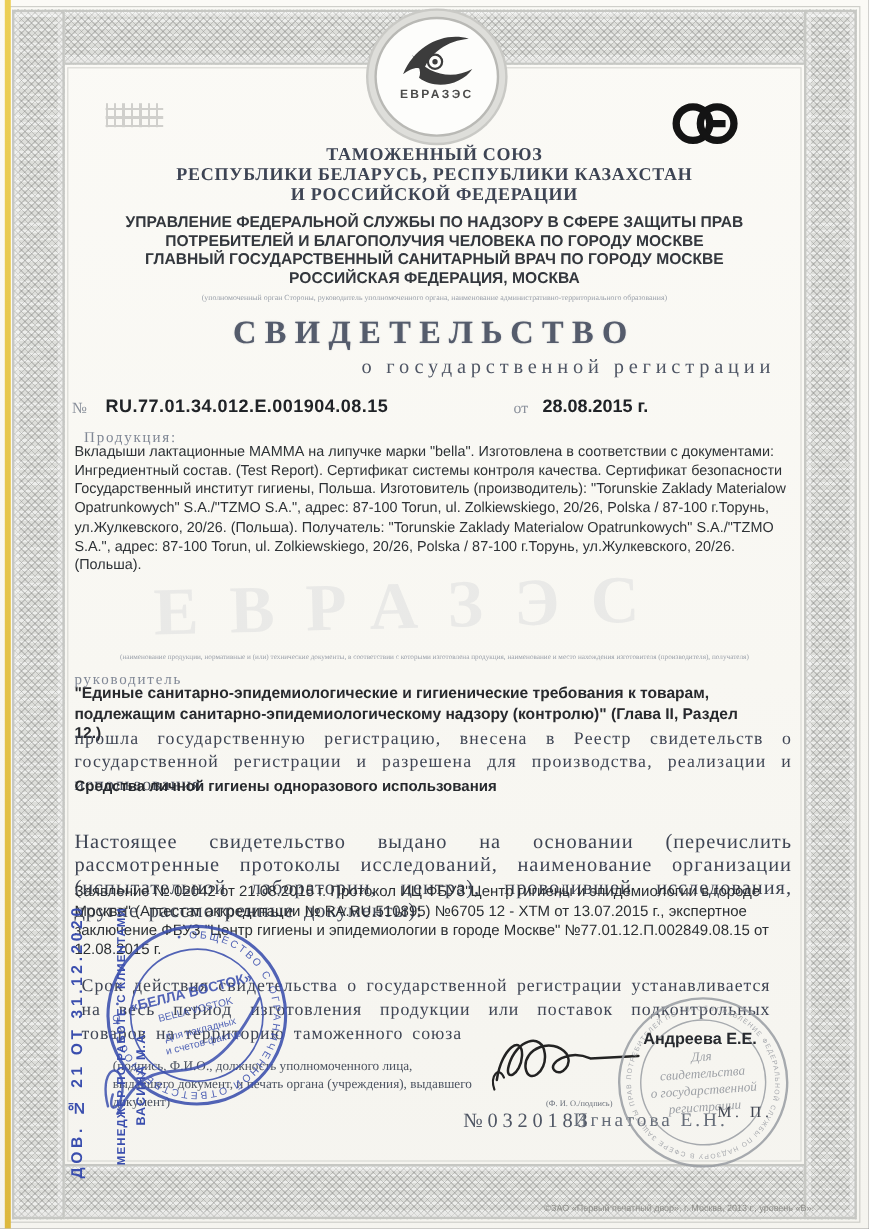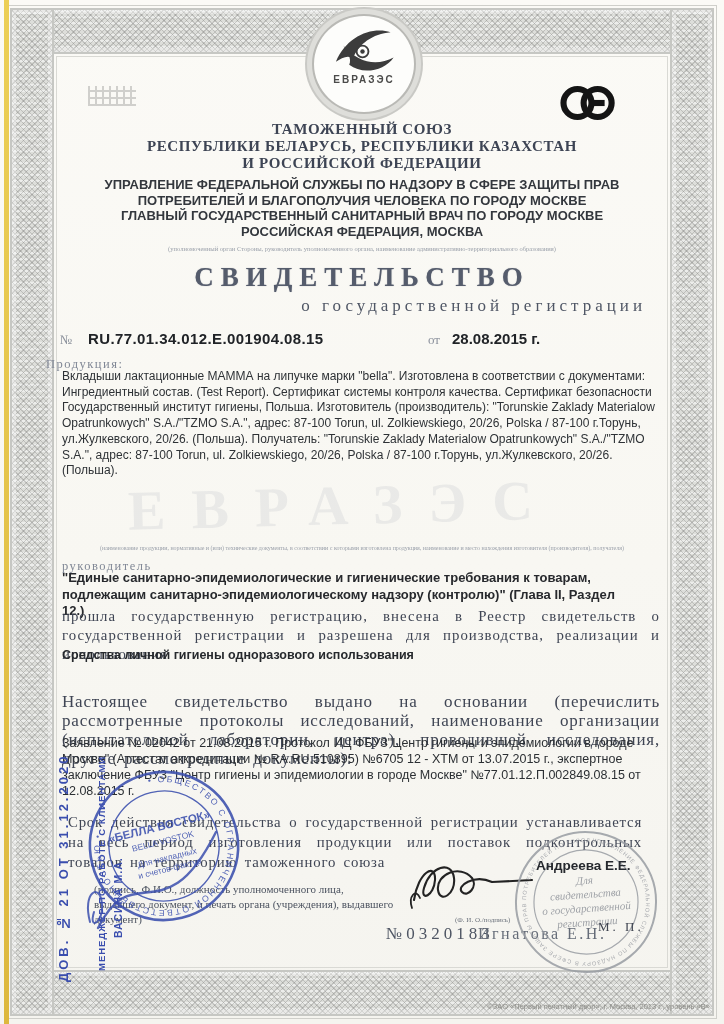--- a/index.html
+++ b/index.html
@@ -58,21 +58,21 @@
     font-size:27px; font-weight:bold; letter-spacing:7px; color:#555c6c; text-shadow:0 0 1px rgba(85,92,108,.5); }
   .cert-subtitle { position:absolute; left:46px; top:296px; width:600px; text-align:right; z-index:3;
     font-size:17px; letter-spacing:4px; color:#4f5665; }
 
   .number-row { position:absolute; left:60px; top:330px; width:604px; height:20px; z-index:3; }
   .number-row .no    { position:absolute; left:0;   top:2px; font-size:13px; color:#8a909b; letter-spacing:1px; }
   .number-row .num   { position:absolute; left:28px; top:0; font-family:"Liberation Sans","DejaVu Sans",sans-serif; font-size:15px; font-weight:bold; color:#202327; letter-spacing:.4px; }
   .number-row .ot    { position:absolute; left:368px; top:2px; font-size:13px; color:#8a909b; }
   .number-row .date  { position:absolute; left:392px; top:0; font-family:"Liberation Sans","DejaVu Sans",sans-serif; font-size:15px; font-weight:bold; color:#202327; }
 
-  .product-label { position:absolute; left:46px; top:357px; font-size:12.5px; color:#818896; letter-spacing:1.5px; z-index:3; }
+  .product-label { position:absolute; left:70px; top:357px; font-size:12.5px; color:#818896; letter-spacing:1.5px; z-index:3; }
   .product-text  { position:absolute; left:62px; top:369px; width:598px; z-index:3;
     font-family:"Liberation Sans","DejaVu Sans",sans-serif; font-size:12px; line-height:15.7px; color:#2e3236; }
   .product-caption { position:absolute; left:62px; top:545px; width:600px; text-align:center; font-size:6px; color:#9ba1ab; z-index:3; }
 
   .compliance-label { position:absolute; left:62px; top:559px; font-size:12.5px; color:#818896; letter-spacing:1.5px; z-index:3; }
   .compliance-text  { position:absolute; left:62px; top:570px; width:560px; z-index:3;
     font-family:"Liberation Sans","DejaVu Sans",sans-serif; font-size:13px; font-weight:bold; line-height:16.5px; color:#27292d; }
 
   .registration-text { position:absolute; left:62px; top:607px; width:598px; z-index:3;
     font-size:14.8px; line-height:19px; color:#3f4554; text-align:justify; letter-spacing:1px; word-spacing:4px; }
@@ -92,21 +92,21 @@
   .fio-caption { position:absolute; left:455px; top:916px; font-size:7px; color:#6c727c; z-index:4; }
   .blank-number { position:absolute; left:386px; top:924px; font-size:17px; letter-spacing:4px; color:#4f5664; z-index:4; }
   .registrar-name { position:absolute; left:478px; top:925px; font-size:16px; letter-spacing:2.5px; color:#656c78; z-index:4; }
   .approver-name { position:absolute; left:536px; top:858px; z-index:7;
     font-family:"Liberation Sans","DejaVu Sans",sans-serif; font-size:13.5px; font-weight:bold; color:#26292e; }
   .mp-label { position:absolute; left:598px; top:919px; font-size:13px; letter-spacing:3px; color:#3f4450; z-index:7; }
 
   .watermark { position:absolute; left:128px; top:472px; width:520px; z-index:1;
     font-size:56px; font-weight:bold; letter-spacing:26px; color:rgba(104,115,138,.10); transform:rotate(-1.5deg); white-space:nowrap; }
 
-  .imprint { position:absolute; left:420px; top:1002px; width:292px; text-align:right; z-index:4;
+  .imprint { position:absolute; left:420px; top:1002px; width:292px; text-align:center; z-index:4;
     font-family:"Liberation Sans","DejaVu Sans",sans-serif; font-size:7.5px; color:#8d8d89; }
 
   
   .blue-stamp { position:absolute; left:86px; top:768px; width:156px; height:156px; z-index:6; transform:rotate(-14deg); opacity:.88; }
   .gray-stamp { position:absolute; left:512px; top:828px; width:148px; height:148px; z-index:6; transform:rotate(6deg); opacity:.85; }
   .black-signature { position:absolute; left:408px; top:856px; z-index:5; }
   .blue-signature  { position:absolute; left:84px;  top:796px; z-index:7; }
 
   .v-text { writing-mode:vertical-rl; transform:rotate(180deg); white-space:nowrap; z-index:7; position:absolute;
     font-family:"Liberation Sans","DejaVu Sans",sans-serif; color:#3a4eae; }

